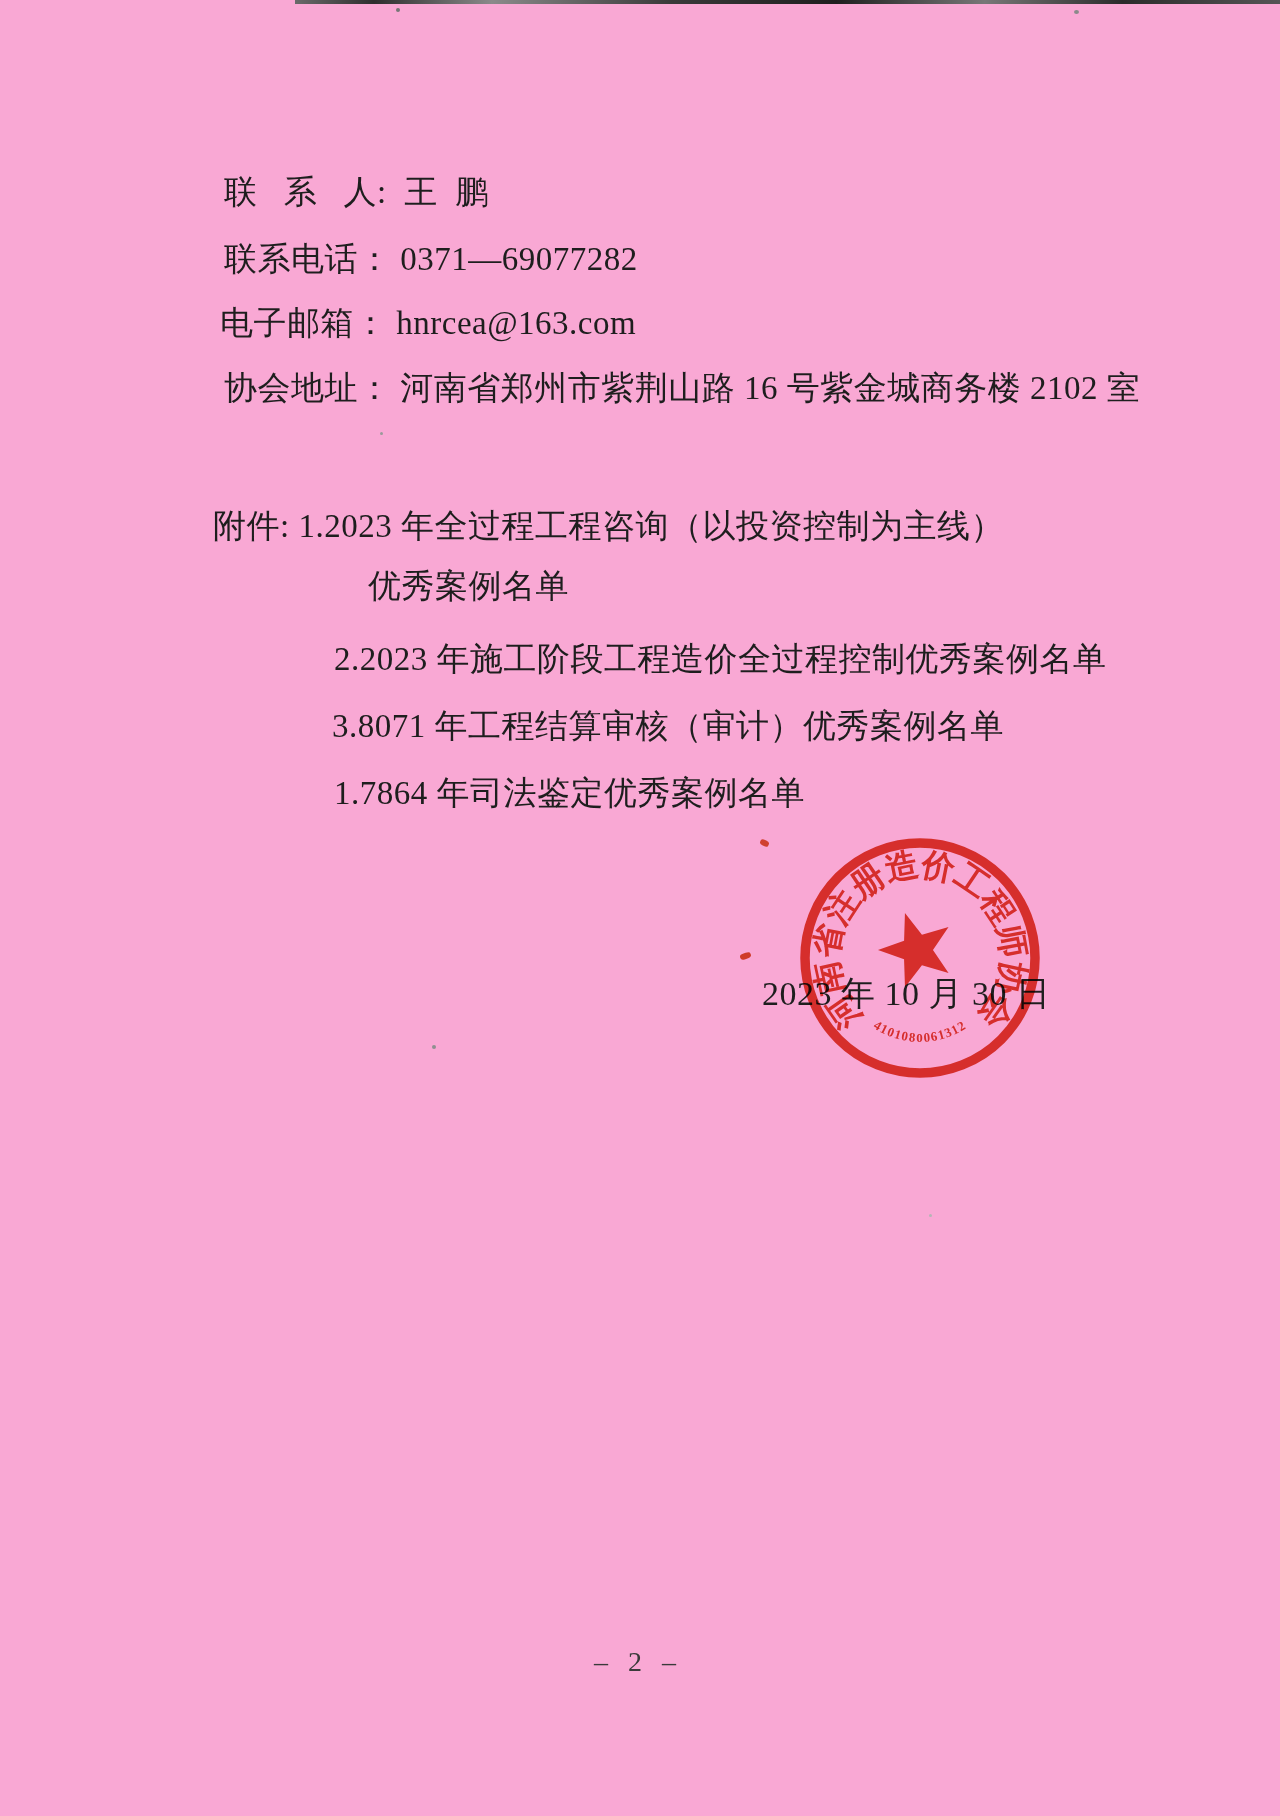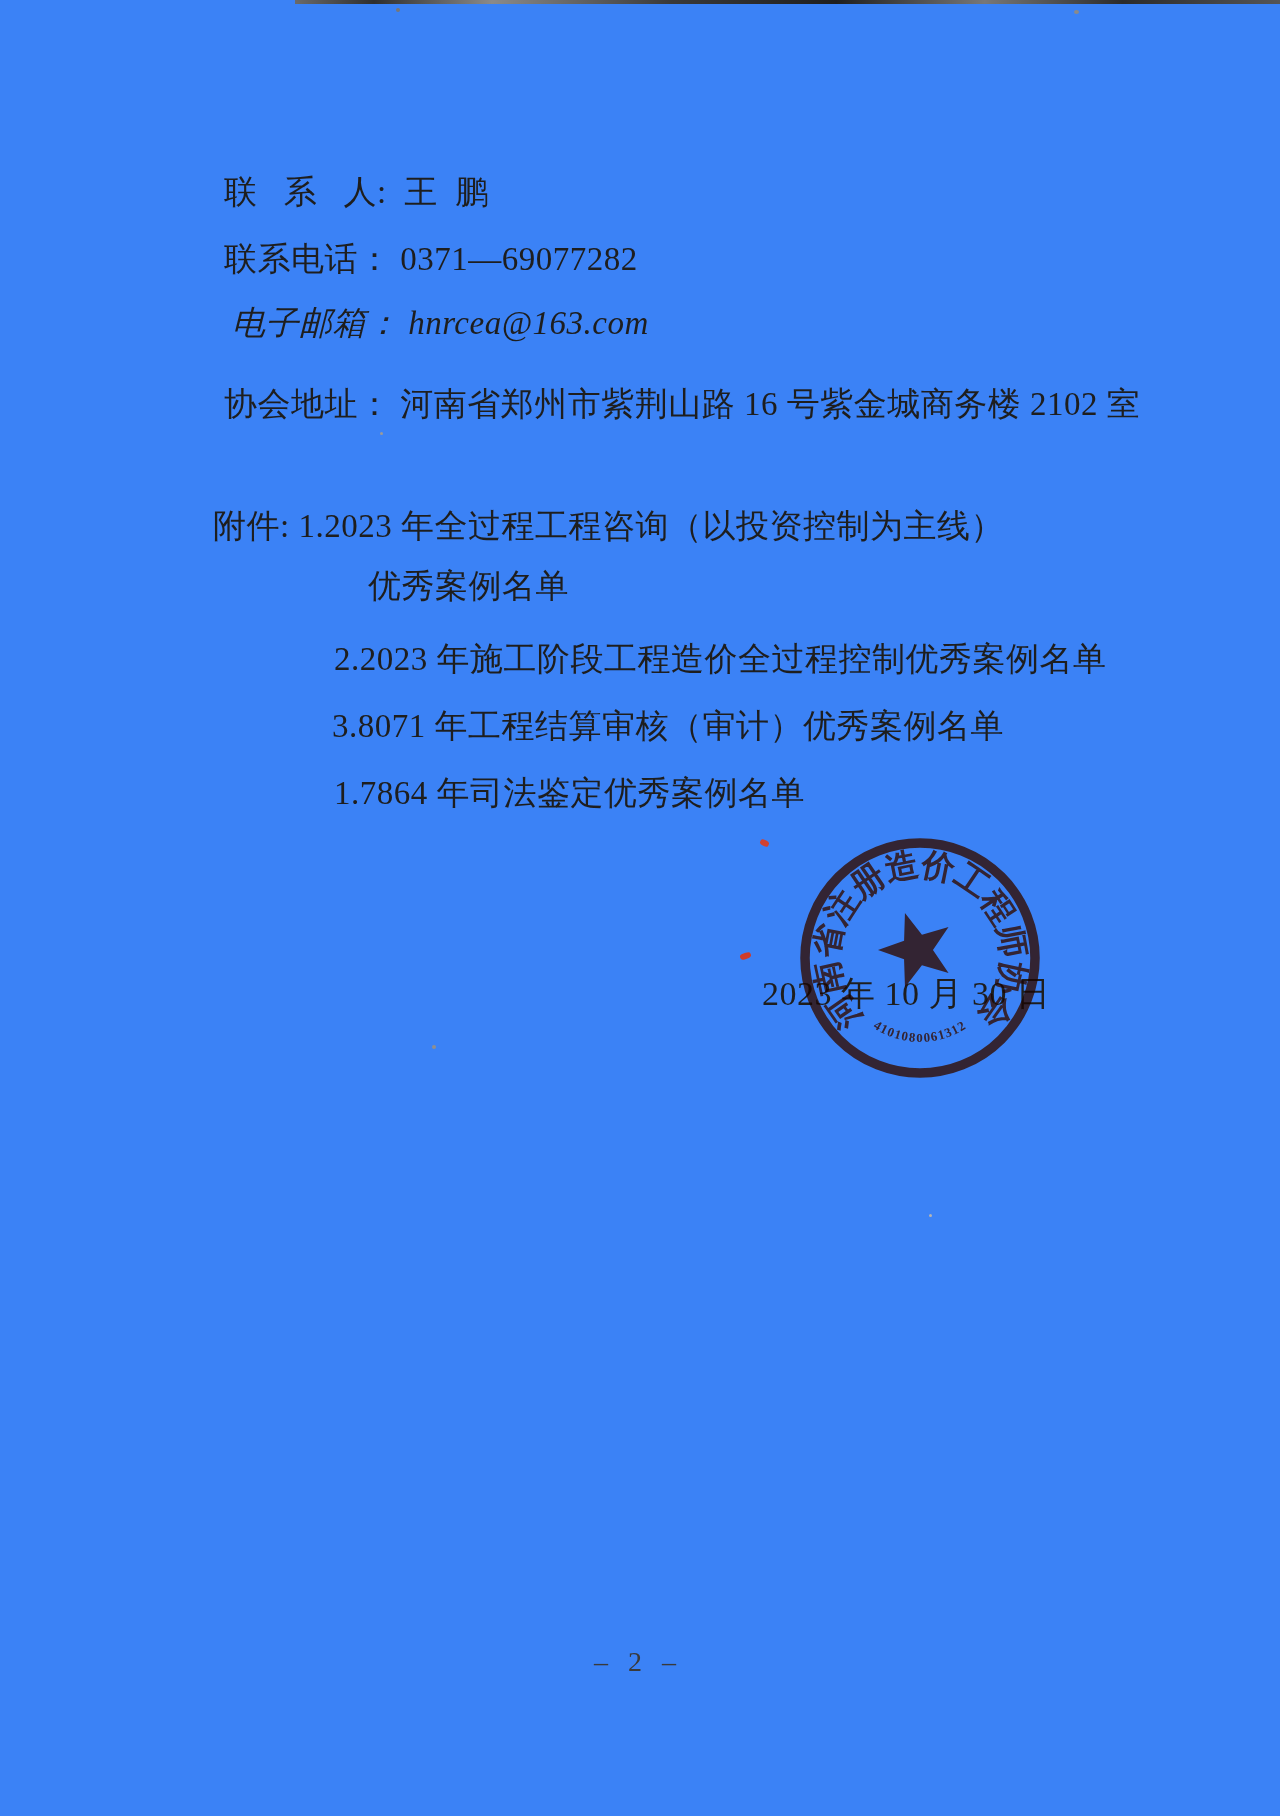--- a/index.html
+++ b/index.html
@@ -1,20 +1,20 @@
 <!DOCTYPE html>
 <html><head>
 <meta charset="utf-8">
 <style>
   html,body{margin:0;padding:0;background:#e8e8e8;}
   .page{
     position:relative;
     width:1280px;height:1816px;
     margin:0 auto;
-    background:#3b82f6;
+    background:#f9a8d4;
     overflow:hidden;
     font-family:"Liberation Serif","DejaVu Serif",serif;
     color:#1e1e1e;
   }
   .line{
     position:absolute;
     font-size:33px;
     line-height:40px;
     white-space:pre;
     letter-spacing:0.5px;
@@ -53,22 +53,22 @@
   <div class="speck" style="left:396px;top:8px;width:4px;height:4px;background:#777;"></div>
   <div class="speck" style="left:1074px;top:10px;width:5px;height:4px;background:#8a8a8a;"></div>
   <div class="speck" style="left:380px;top:432px;width:3px;height:3px;background:#9a9a9a;"></div>
   <div class="speck" style="left:432px;top:1045px;width:4px;height:4px;background:#8f8f8f;"></div>
   <div class="speck" style="left:929px;top:1214px;width:3px;height:3px;background:#b5b5b5;"></div>
   <div class="speck" style="left:760px;top:840px;width:9px;height:6px;background:#d04130;transform:rotate(28deg);border-radius:40%;"></div>
   <div class="speck" style="left:740px;top:953px;width:11px;height:6px;background:#cf3b28;transform:rotate(-18deg);border-radius:40%;"></div>
 
   <div class="line" style="left:224px;top:172px;">联   系   人:  王  鹏</div>
   <div class="line" style="left:224px;top:239px;">联系电话： 0371—69077282</div>
-  <div class="line" style="left:232px;top:303px;font-style:italic;">电子邮箱： hnrcea@163.com</div>
-  <div class="line" style="left:224px;top:384px;">协会地址： 河南省郑州市紫荆山路 16 号紫金城商务楼 2102 室</div>
+  <div class="line" style="left:220px;top:303px;">电子邮箱： hnrcea@163.com</div>
+  <div class="line" style="left:224px;top:368px;">协会地址： 河南省郑州市紫荆山路 16 号紫金城商务楼 2102 室</div>
 
   <div class="line" style="left:213px;top:506px;">附件: 1.2023 年全过程工程咨询（以投资控制为主线）</div>
   <div class="line" style="left:368px;top:569px;font-family:Liberation Mono, monospace;">优秀案例名单</div>
   <div class="line" style="left:334px;top:639px;">2.2023 年施工阶段工程造价全过程控制优秀案例名单</div>
   <div class="line" style="left:332px;top:706px;">3.8071 年工程结算审核（审计）优秀案例名单</div>
   <div class="line" style="left:334px;top:773px;">1.7864 年司法鉴定优秀案例名单</div>
 
   <div class="date-line">2023 年 10 月 30 日</div>
 
   <svg class="seal" viewBox="0 0 310 310">

